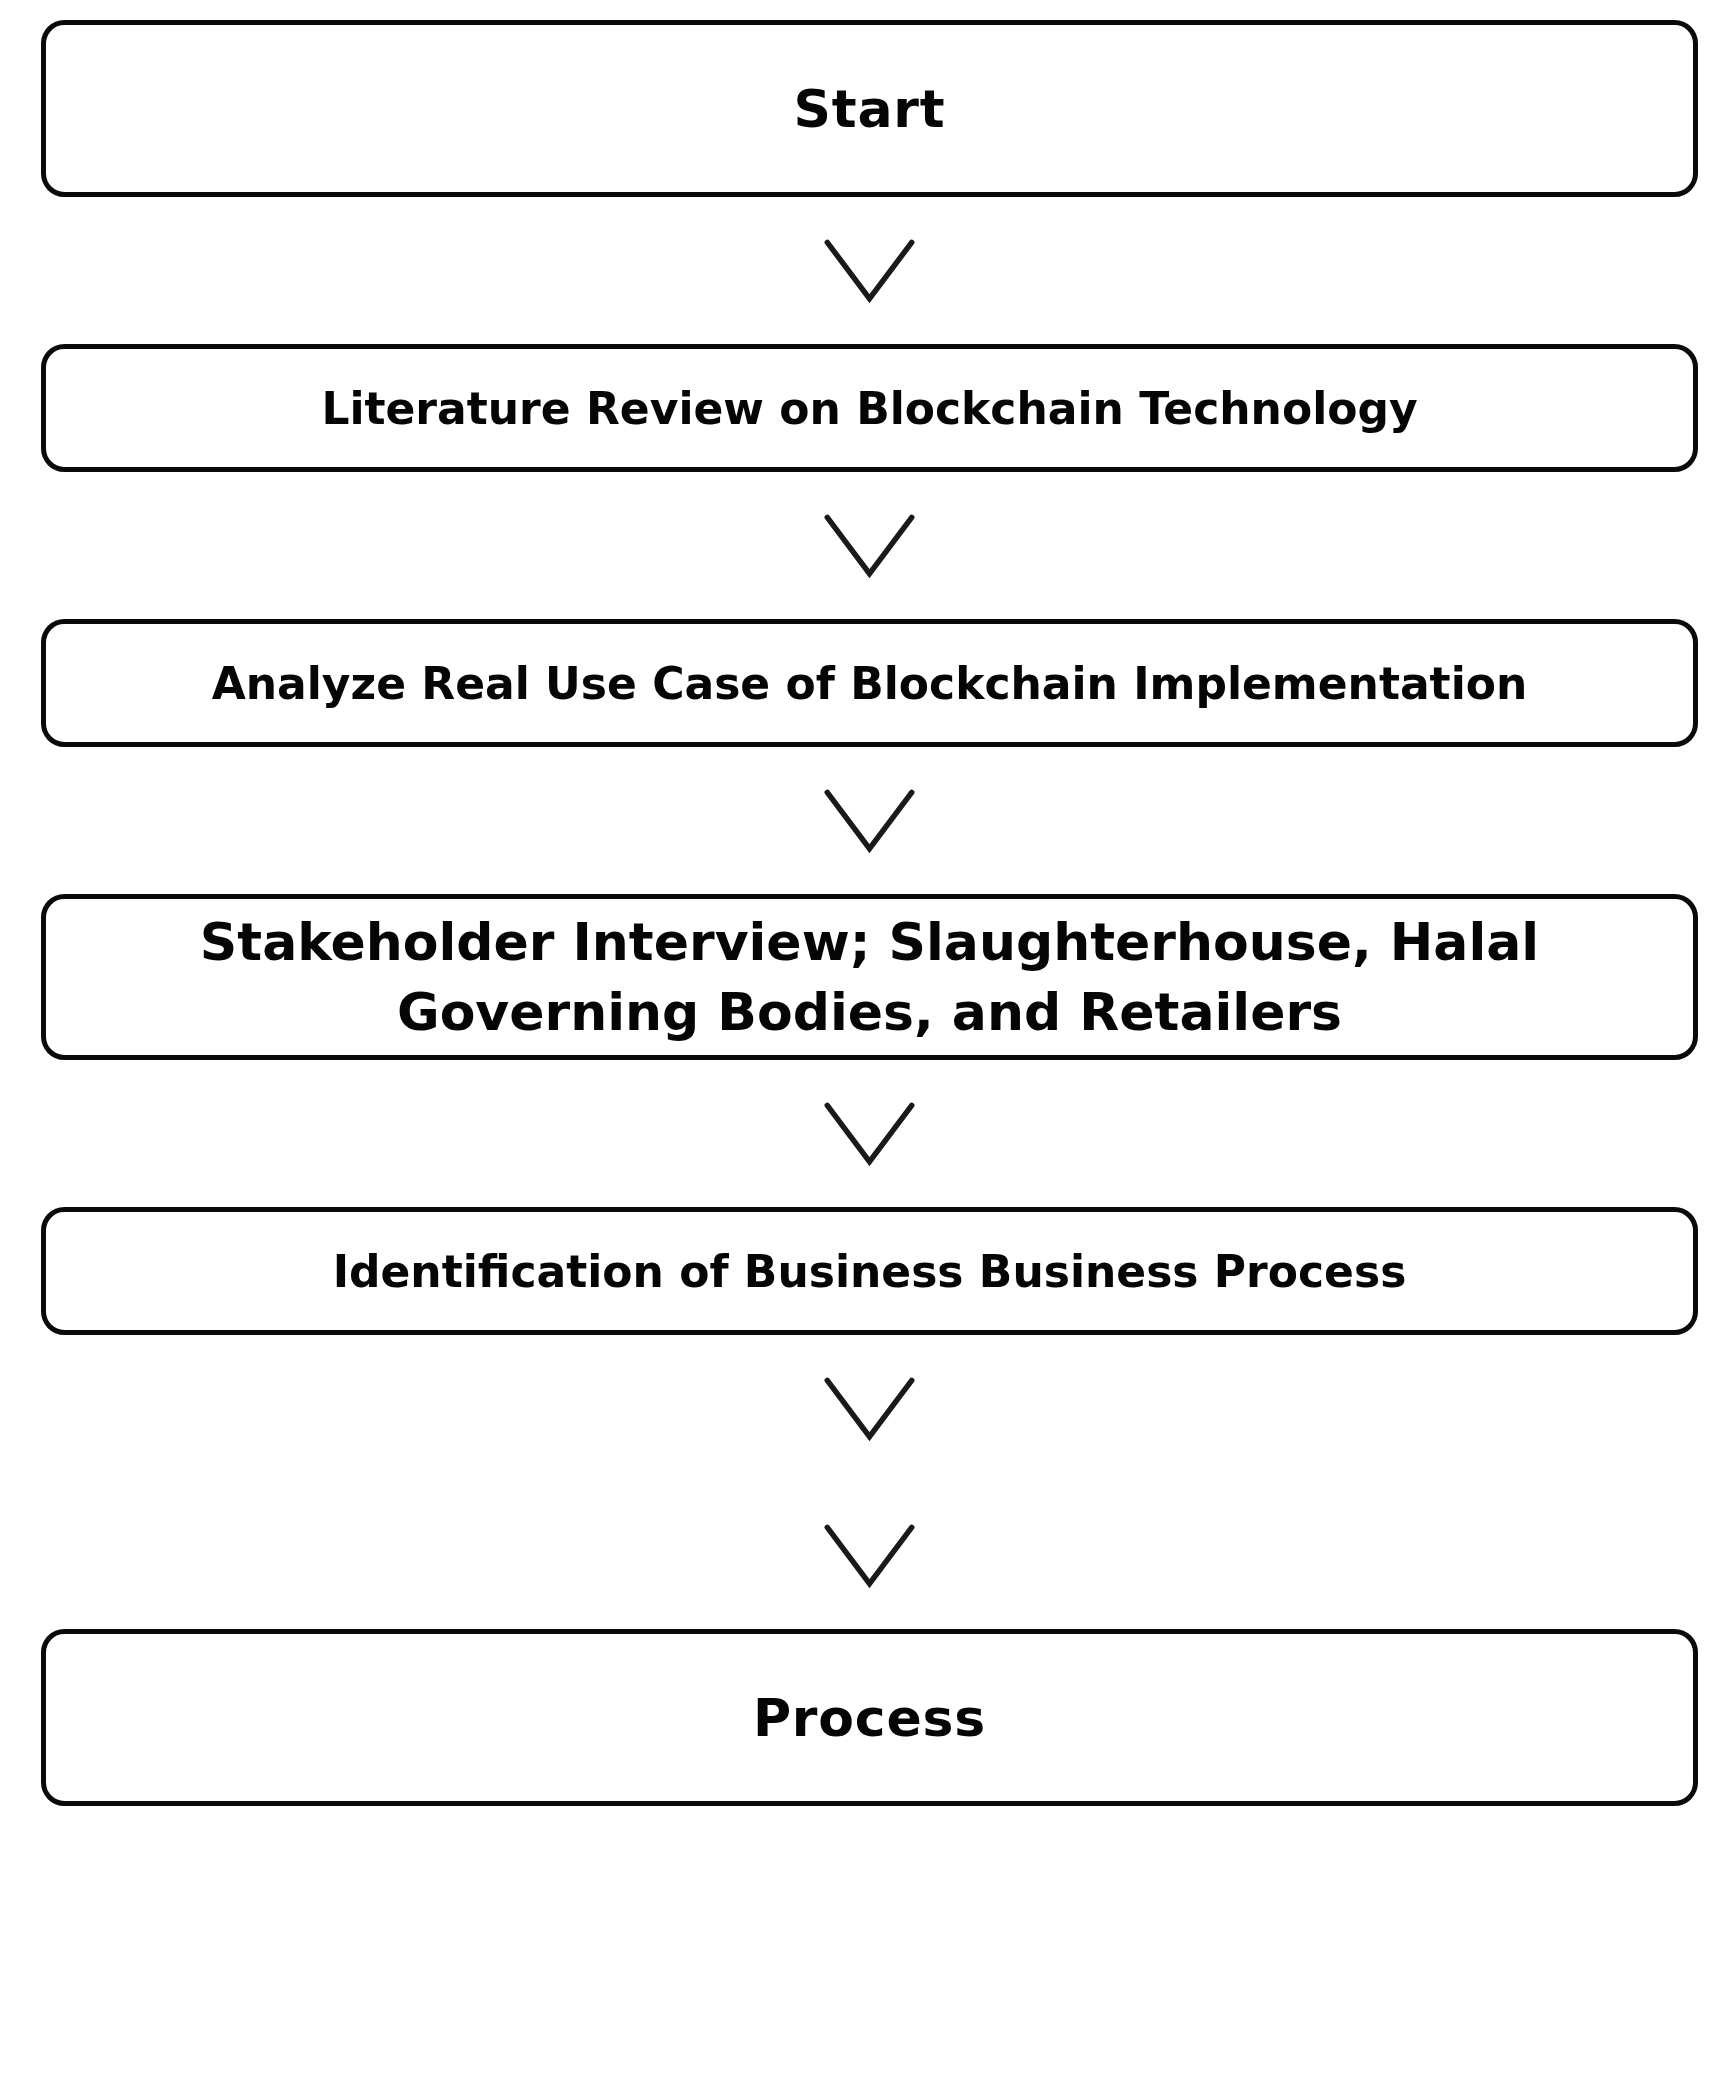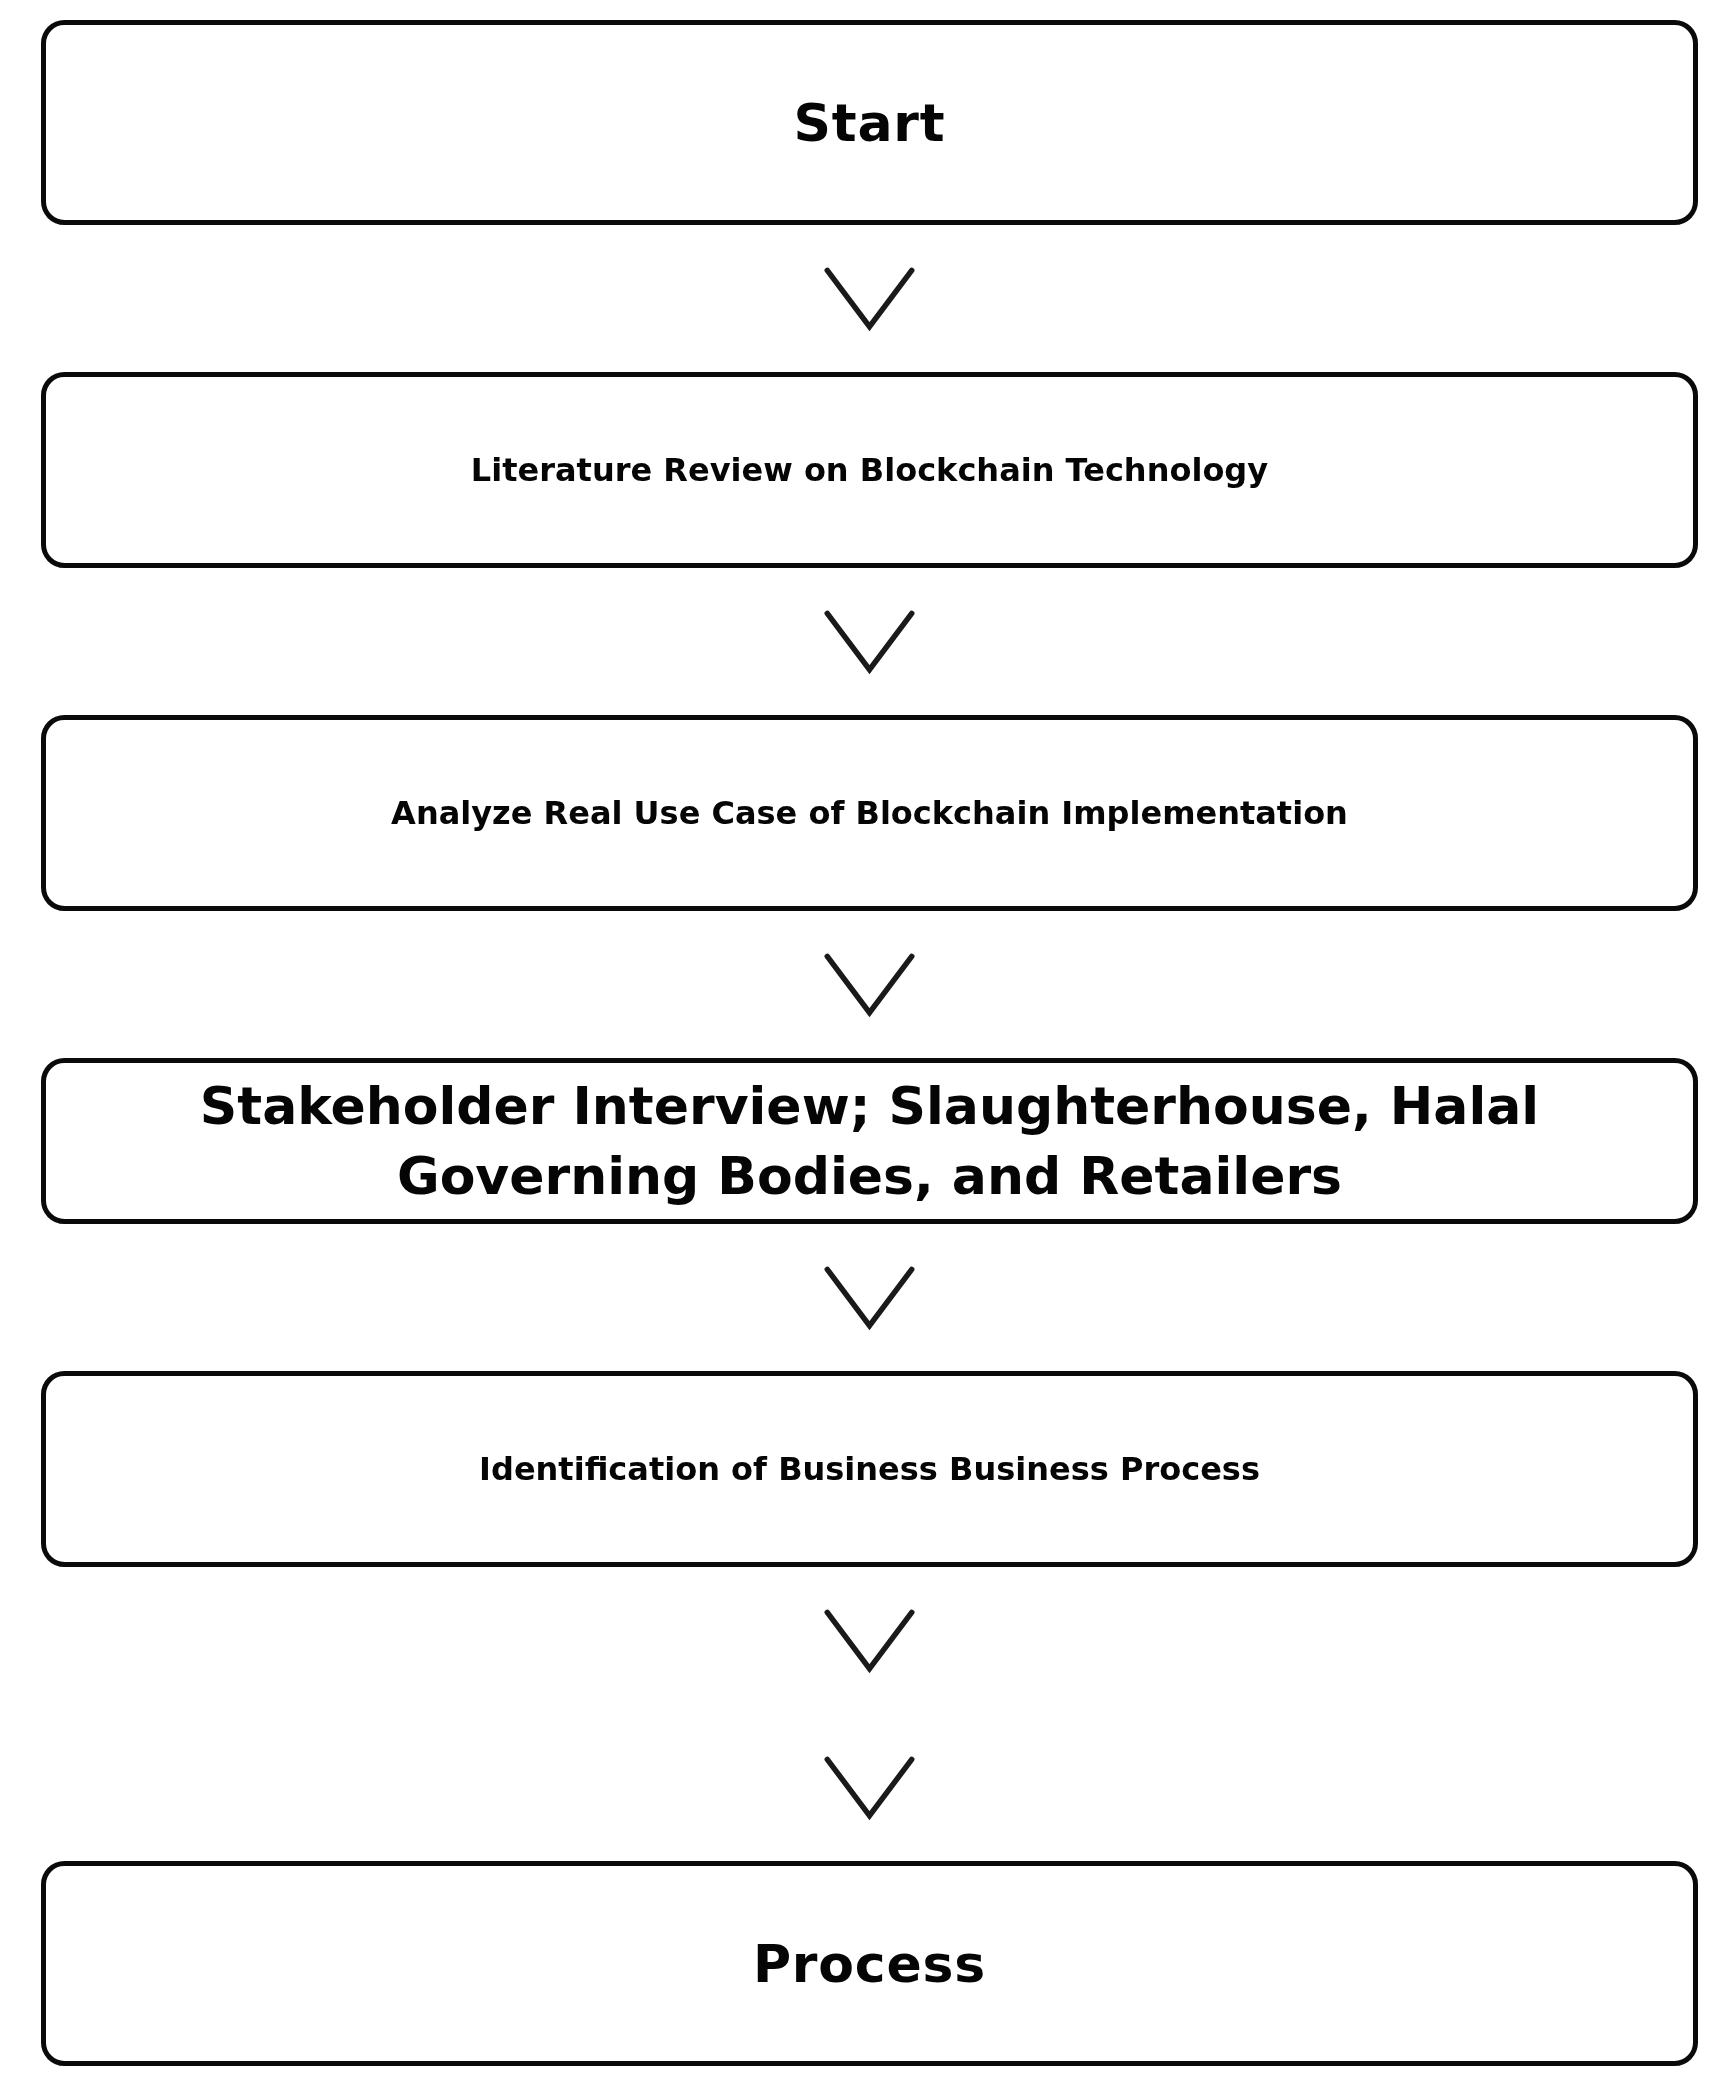--- a/index.html
+++ b/index.html
@@ -29,27 +29,27 @@
     background: #ffffff;
     display: flex;
     align-items: center;
     justify-content: center;
     text-align: center;
     font-weight: 700;
     padding: 7.8px 23.4px;
     flex: 0 0 auto;
   }
   .node-terminal {
-    height: 205px;
+    height: 177px;
     font-size: 52px;
     letter-spacing: 0.8px;
   }
   .node-process {
-    height: 196px;
-    font-size: 32px;
+    height: 128px;
+    font-size: 44px;
   }
   .node-process-small {
     height: 166px;
     font-size: 52px;
     line-height: 1.35;
   }
   .arrow-gap {
     flex: 0 0 auto;
     height: 147px;
     display: flex;

